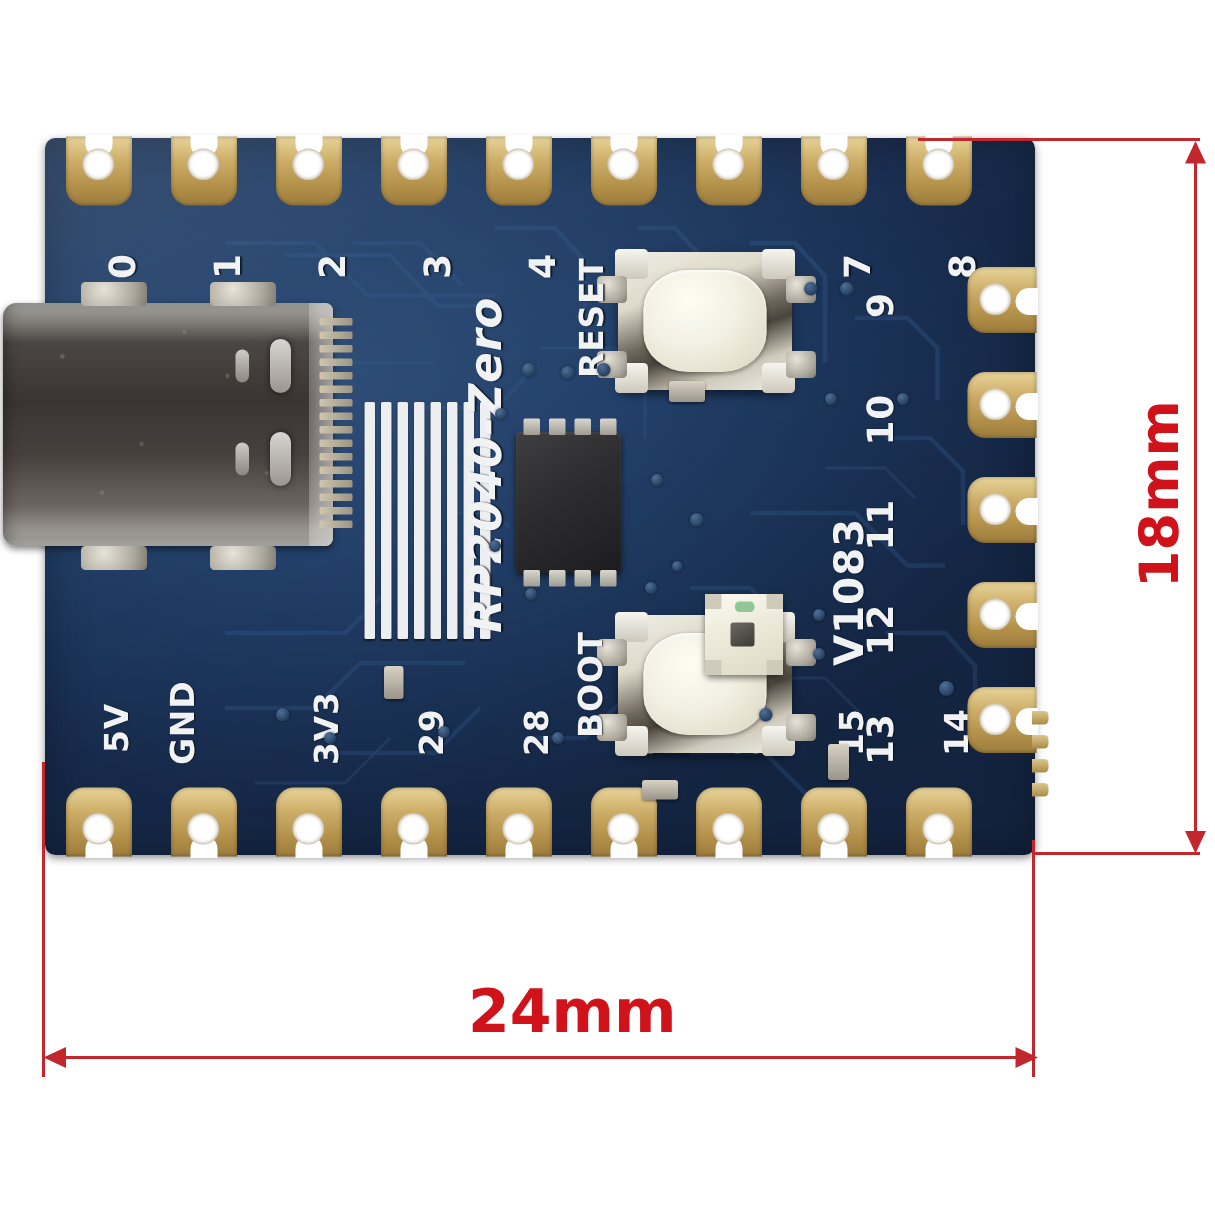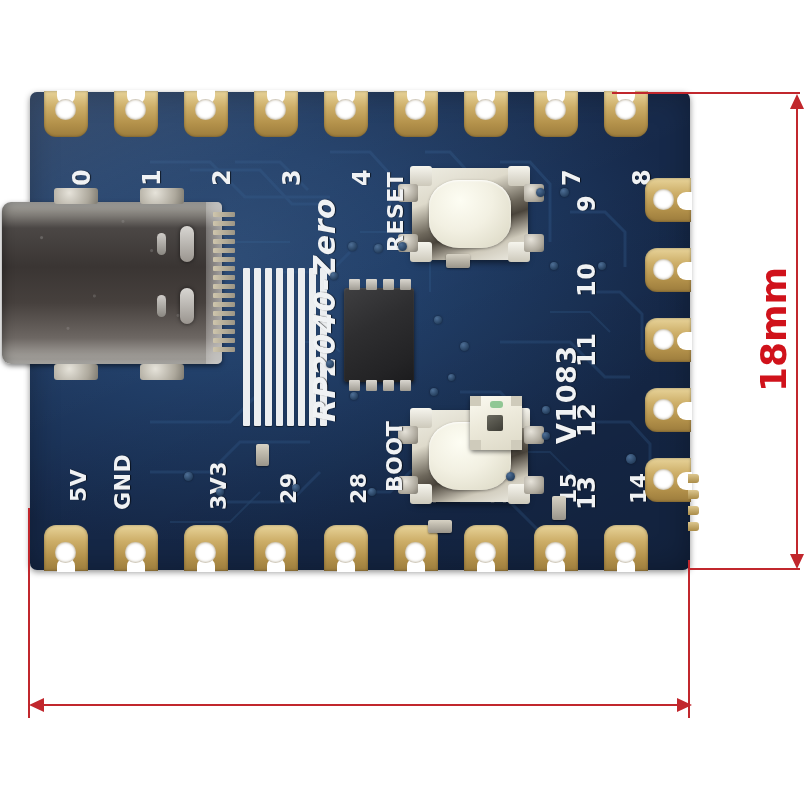--- a/index.html
+++ b/index.html
@@ -459,14 +459,15 @@
   <div class="dim dim-line-v" style="left:796px;top:99px;width:2px;height:464px;"></div>
   <div class="arrow up" style="left:790px;top:94px;"></div>
   <div class="arrow down" style="left:790px;top:554px;"></div>
   <div class="dim-text v" style="left:756px;top:392px;font-size:36px;">18mm</div>
 
   <div class="ext dim-line-v" style="left:28px;top:508px;width:2px;height:210px;"></div>
   <div class="ext dim-line-v" style="left:688px;top:560px;width:2px;height:158px;"></div>
   <div class="dim dim-line-h" style="left:36px;top:704px;width:646px;height:2px;"></div>
   <div class="arrow left" style="left:29px;top:698px;"></div>
   <div class="arrow right" style="left:677px;top:698px;"></div>
+  <div class="dim-text" style="left:312px;top:655px;font-size:40px;">24mm</div>
 
 </div>
 
 </body></html>

